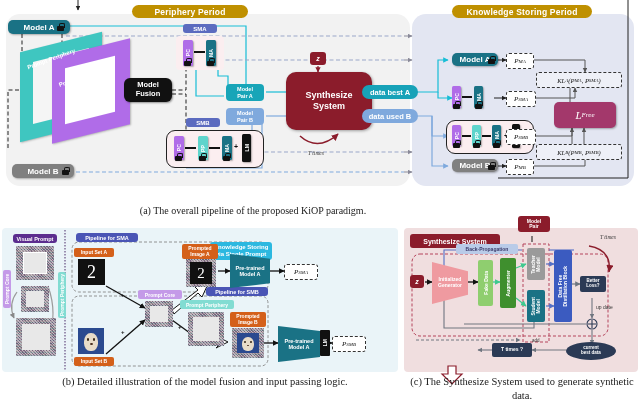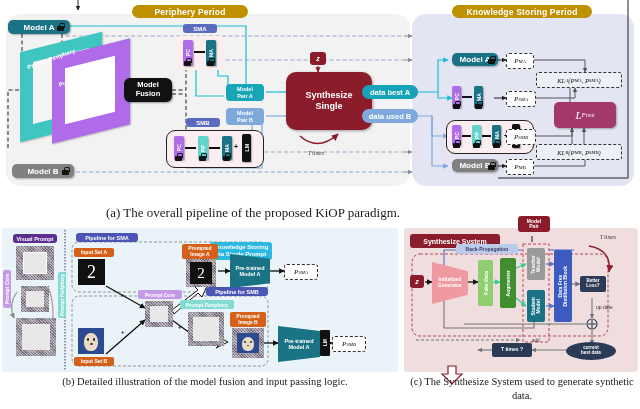--- a/index.html
+++ b/index.html
@@ -325,21 +325,21 @@
     <div>
         <div>Model</div>
     <div>Pair B</div>
       </div>
     </div>
 
   <div class="zbox" style="left:310px;top:52px;width:16px;height:13px;">z</div>
   <div class="synth" style="left:286px;top:72px;width:86px;height:58px;">
     <div>
         <div>Synthesize</div>
-    <div>Single</div>
+    <div>System</div>
       </div>
     </div>
   <div class="ntimes" style="left:308px;top:150px;">T times</div>
 
   <div class="bank bankA" style="left:362px;top:85px;width:56px;height:14px;">data best A</div>
   <div class="bank bankB" style="left:362px;top:109px;width:56px;height:14px;">data used B</div>
 
   <div class="modelA" style="left:452px;top:53px;width:46px;height:13px;">Model A</div>
   <div class="lock" style="left:488px;top:56px;">
     <div class="shk"></div>
@@ -439,21 +439,21 @@
       <sub style="font-size:5px">SMB</sub>
       <span>)</span>
     </div>
 
   <div class="loss" style="left:554px;top:102px;width:62px;height:26px;">
     <span>L</span>
       <sub style="font-size:7px">Free</sub>
     </div>
 </div>
 
-<div class="cap" style="left:0;top:205px;width:506px;font-size:13px;">(a) The overall pipeline of the proposed KiOP paradigm.</div>
+<div class="cap" style="left:0;top:205px;width:506px;font-size:10px;">(a) The overall pipeline of the proposed KiOP paradigm.</div>
 
 <div id="panelB">
   <svg width="396" height="144">
     <defs>
       <marker id="bA" markerWidth="5" markerHeight="5" refX="4" refY="2.2" orient="auto">
         <path d="M0,0 L4.5,2.2 L0,4.4 z" fill="#111"></path>
         </marker>
       <marker id="bG" markerWidth="5" markerHeight="5" refX="4" refY="2.2" orient="auto">
         <path d="M0,0 L4.5,2.2 L0,4.4 z" fill="#888"></path>
         </marker>

